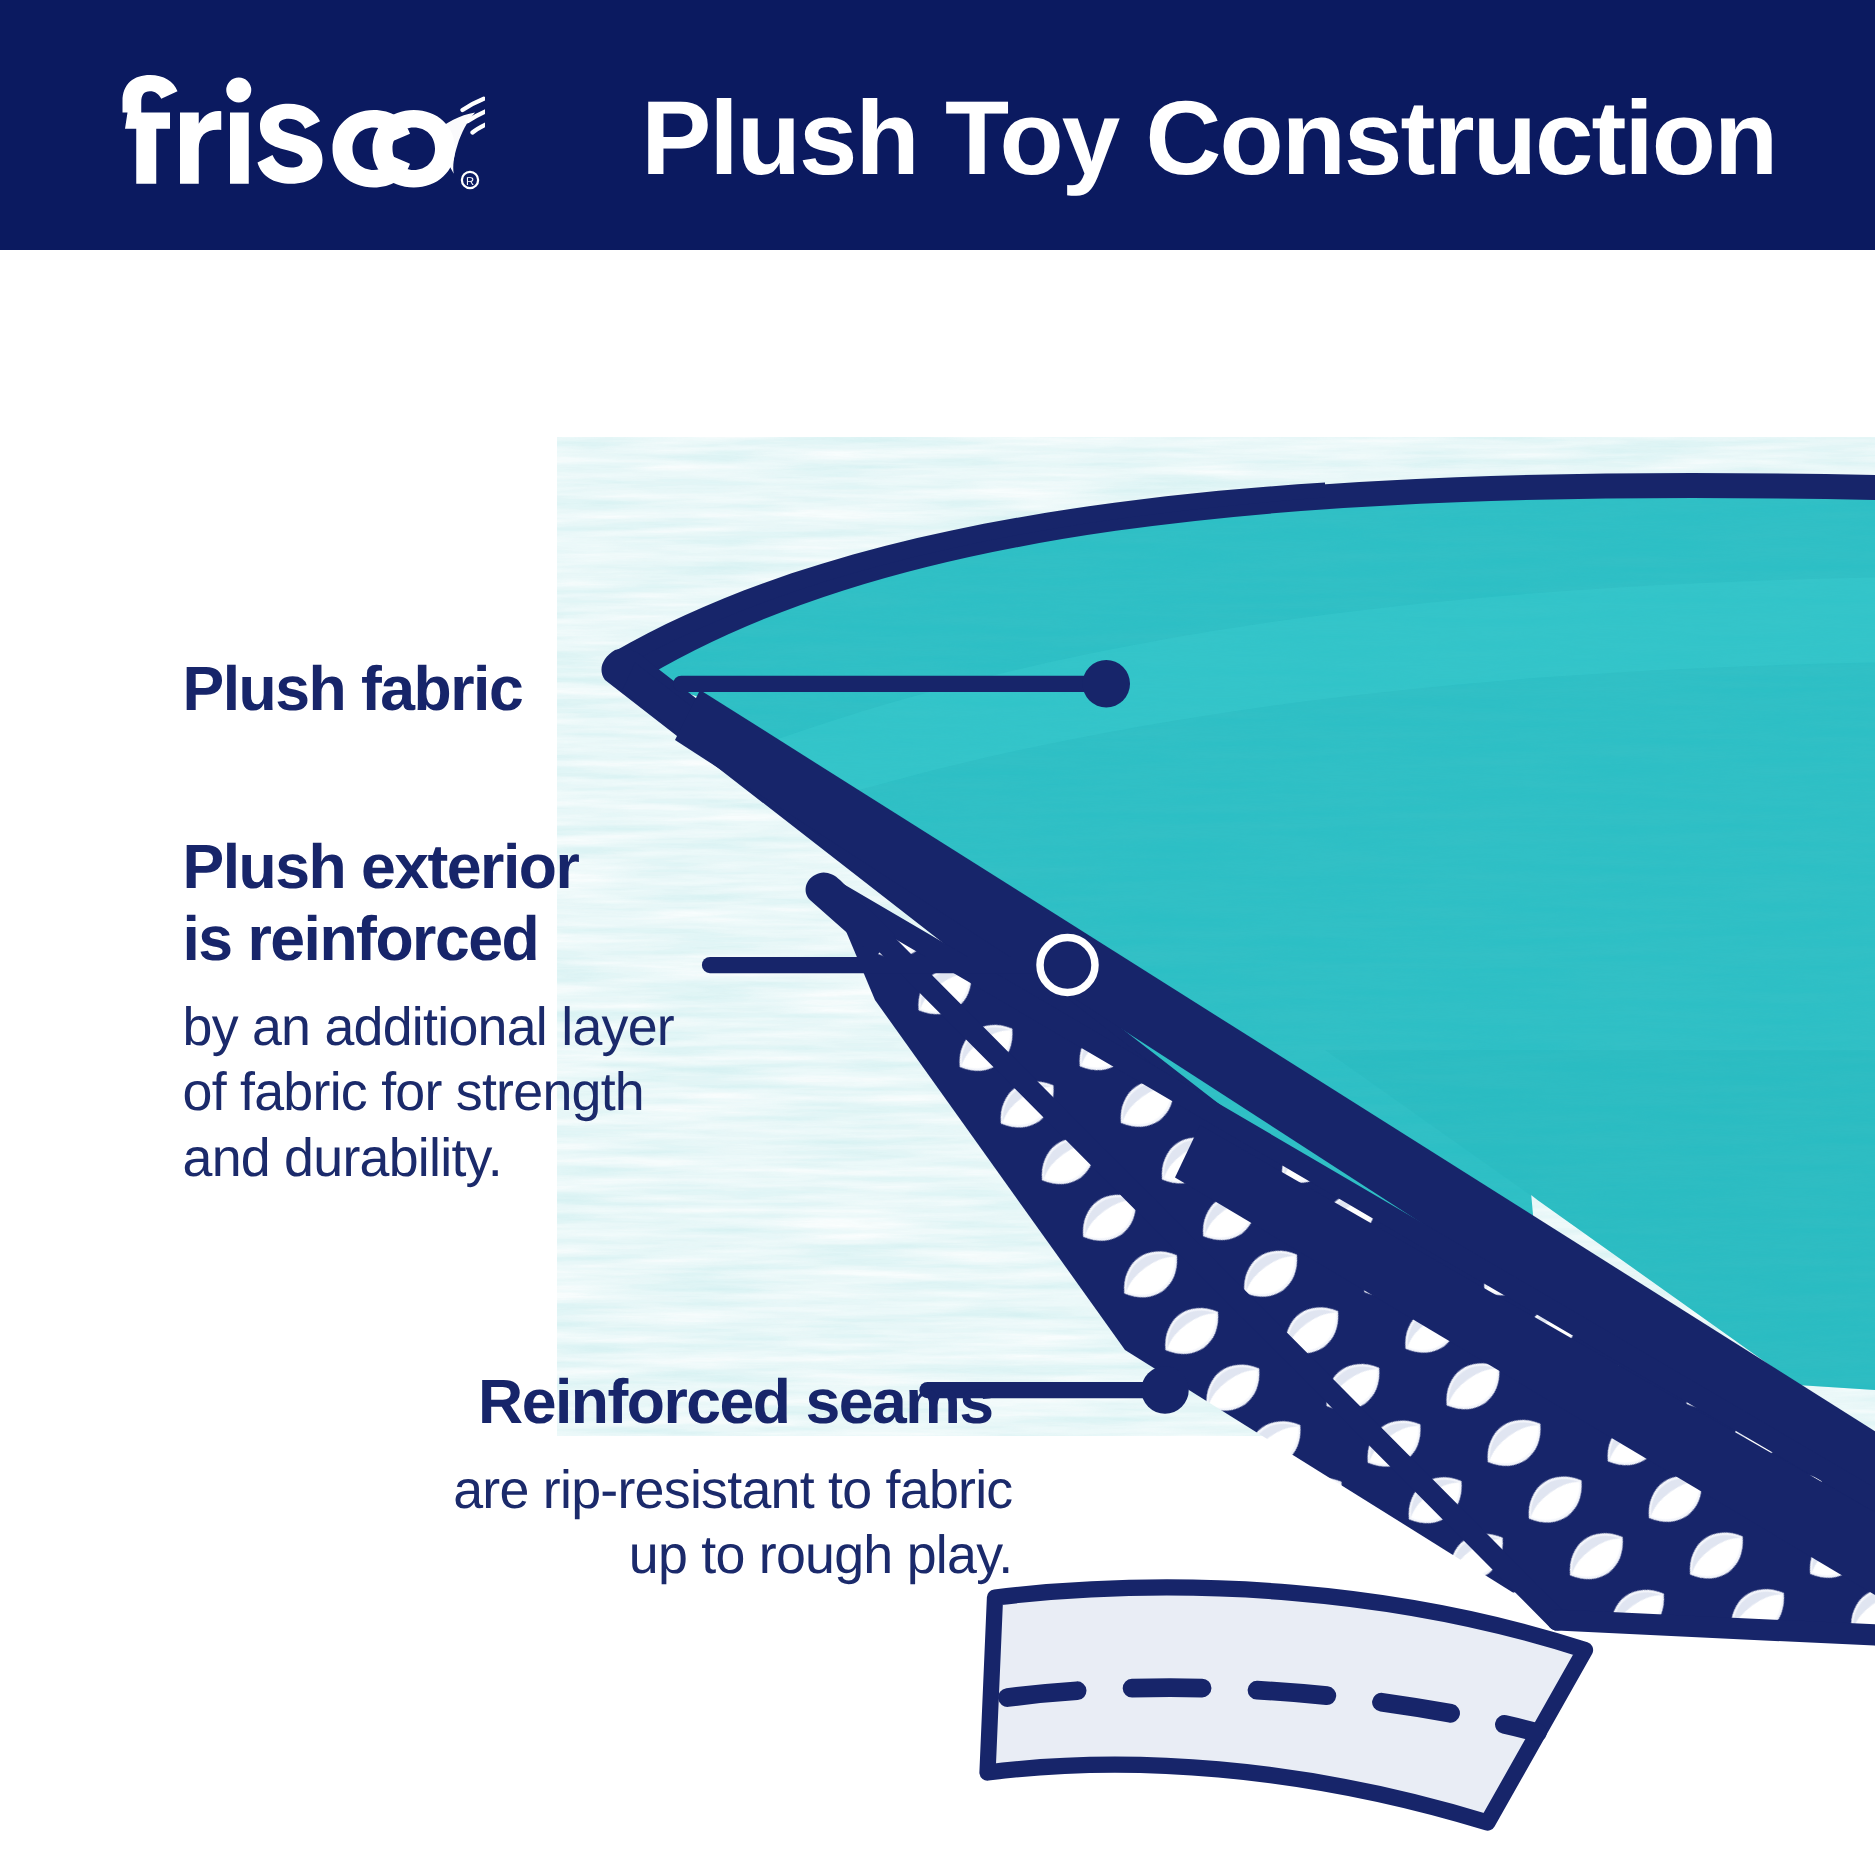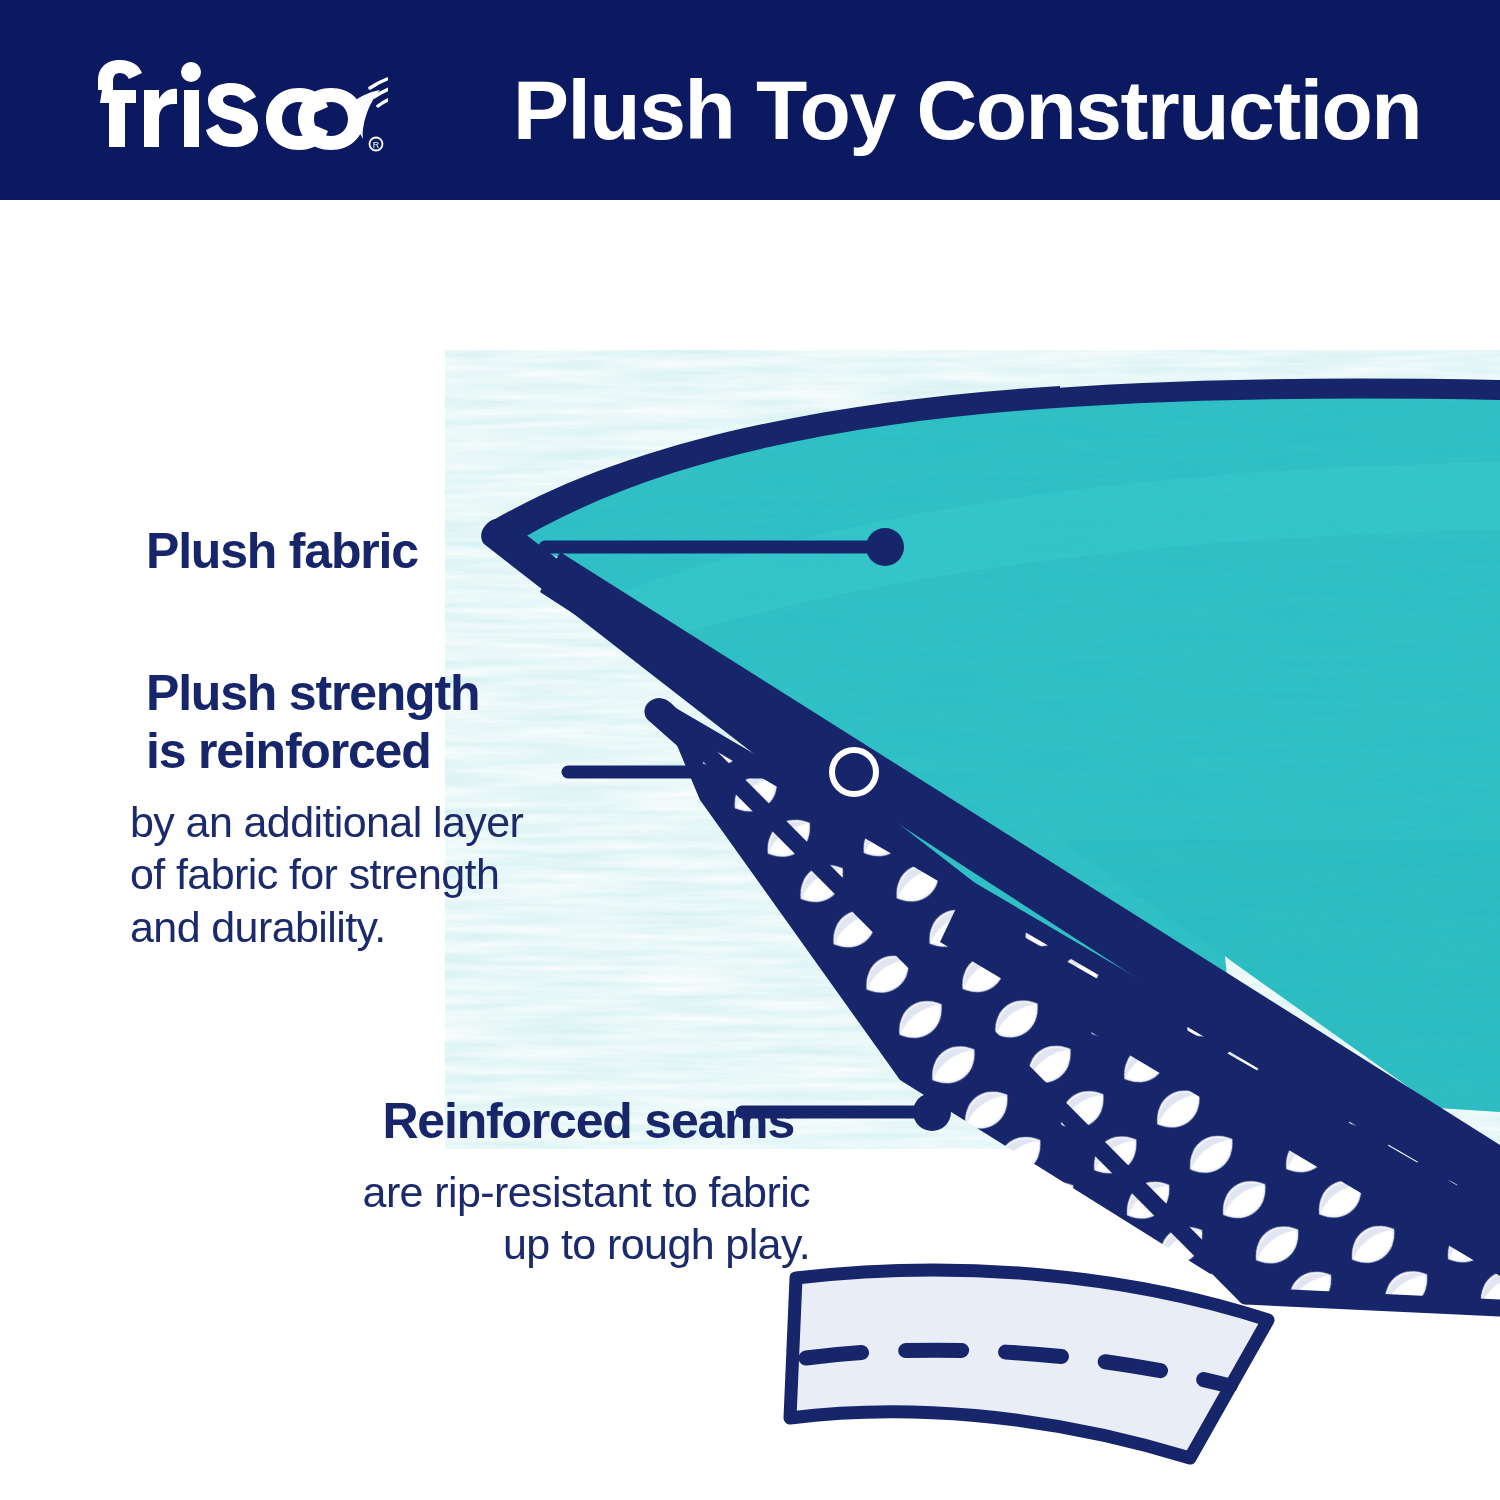--- a/index.html
+++ b/index.html
@@ -73,21 +73,21 @@
     margin: 16px;
     white-space: pre-line;
   }
   .callout-body {
     font-family: "Liberation Sans", sans-serif;
     font-weight: normal;
     font-size: 43px;
     line-height: 1.22;
     letter-spacing: -0.6px;
     color: #1b2a6b;
-    margin: 6px 0 0 0;
+    margin: 6px 0 0 16px;
     white-space: pre-line;
   }
 
   #callout-plush-fabric   { left: 130px; top: 506px;  width: 520px; }
   #callout-plush-exterior { left: 130px; top: 648px;  width: 600px; }
   #callout-reinforced-seams { left: 130px; top: 1076px; width: 680px; text-align: right; }
 </style>
 </head>
 <body>
 
@@ -271,21 +271,21 @@
         <circle cx="932" cy="912" r="19" fill="#17256a"></circle>
       </g>
     </g>
   </svg>
 
   <div class="callout" id="callout-plush-fabric">
     <p class="callout-heading">Plush fabric</p>
   </div>
 
   <div class="callout" id="callout-plush-exterior">
-    <p class="callout-heading">Plush strength
+    <p class="callout-heading">Plush exterior
 is reinforced</p>
     <p class="callout-body">by an additional layer
 of fabric for strength
 and durability.</p>
   </div>
 
   <div class="callout" id="callout-reinforced-seams">
     <p class="callout-heading">Reinforced seams</p>
     <p class="callout-body">are rip-resistant to fabric
 up to rough play.</p>

